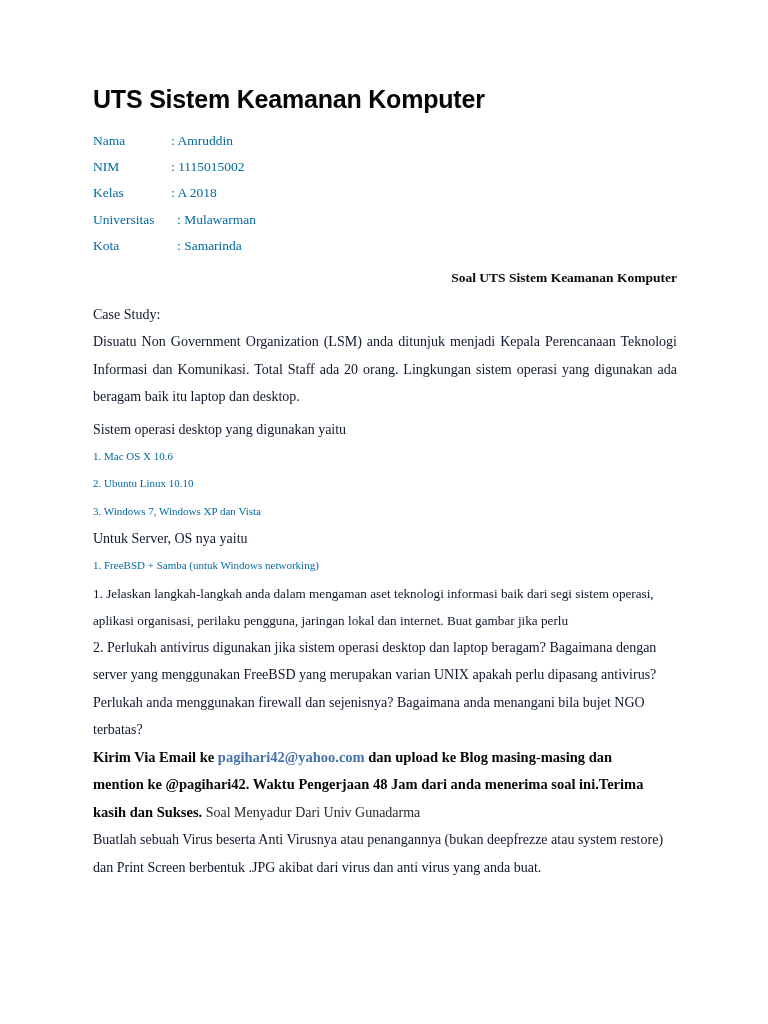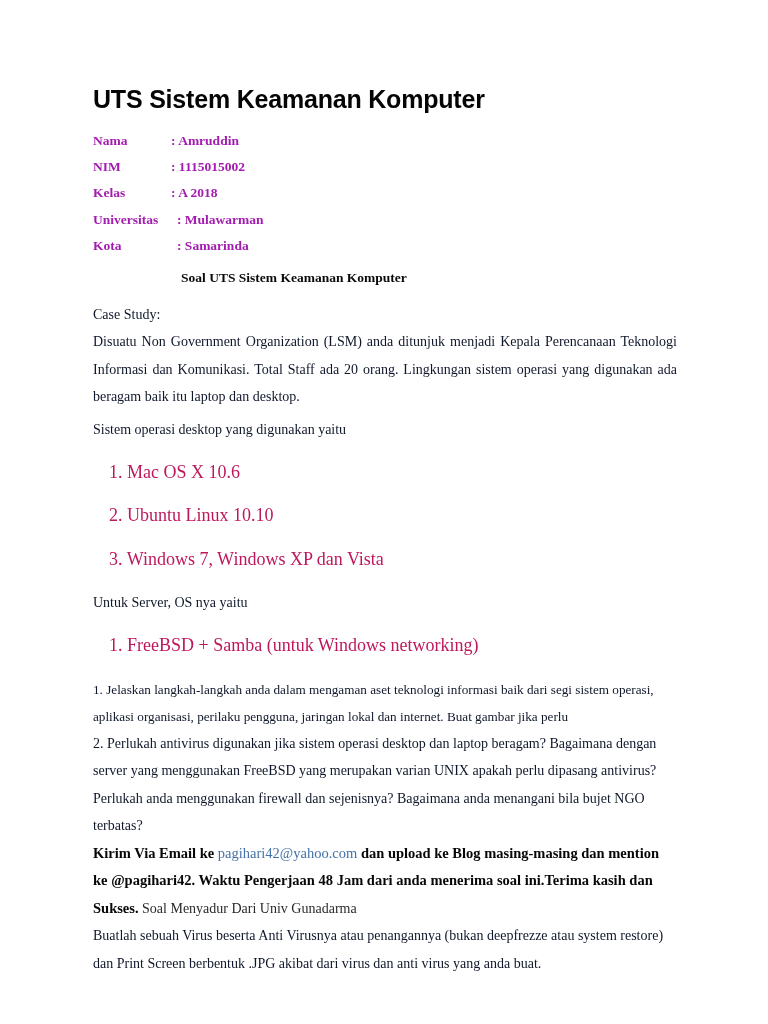--- a/index.html
+++ b/index.html
@@ -44,45 +44,45 @@
     color: #050505;
     margin: 0 0 14px 0;
     white-space: nowrap;
   }
 
   
   .meta-block {
     margin: 0 0 4px 0;
   }
   .meta-row {
-    font-weight: bold;
+    font-weight: normal;
     font-size: 13.5px;
     line-height: 26.2px;
     white-space: nowrap;
-    color: #a21caf;
+    color: #0369a1;
   }
   .meta-label {
     display: inline-block;
     width: 78px;
     vertical-align: top;
   }
   .meta-row.wide .meta-label {
     width: 84px;
   }
   .meta-value {
     display: inline-block;
     vertical-align: top;
   }
 
   
   .subtitle {
     font-weight: bold;
     font-size: 13.5px;
     line-height: 26px;
-    text-align: left;
+    text-align: right;
     padding-left: 88px;
     margin: 6px 0 10px 0;
     white-space: nowrap;
     color: #0a0a0a;
   }
 
   
   .p {
     font-size: 14px;
     line-height: 27.5px;
@@ -97,37 +97,37 @@
   .p.small {
     font-size: 13.2px;
     line-height: 27px;
   }
   .p.tight {
     line-height: 27px;
   }
   .spacer-sm { height: 5px; }
 
   .list-item {
-    font-size: 18px;
+    font-size: 11px;
     line-height: 27.5px;
-    margin: 16px;
-    color: #be185d;
+    margin: 0;
+    color: #0369a1;
   }
 
   
   .p.bold-block {
     font-weight: bold;
     font-size: 14.5px;
     line-height: 27.5px;
     width: 570px;
     color: #070707;
   }
   .email-link {
     color: #4472a8;
-    font-weight: normal;
+    font-weight: bold;
     text-decoration: none;
   }
   .trailing-normal {
     font-weight: normal;
     font-size: 14px;
     color: #2a2a2a;
   }
 
   .section-head {
     font-weight: bold;

